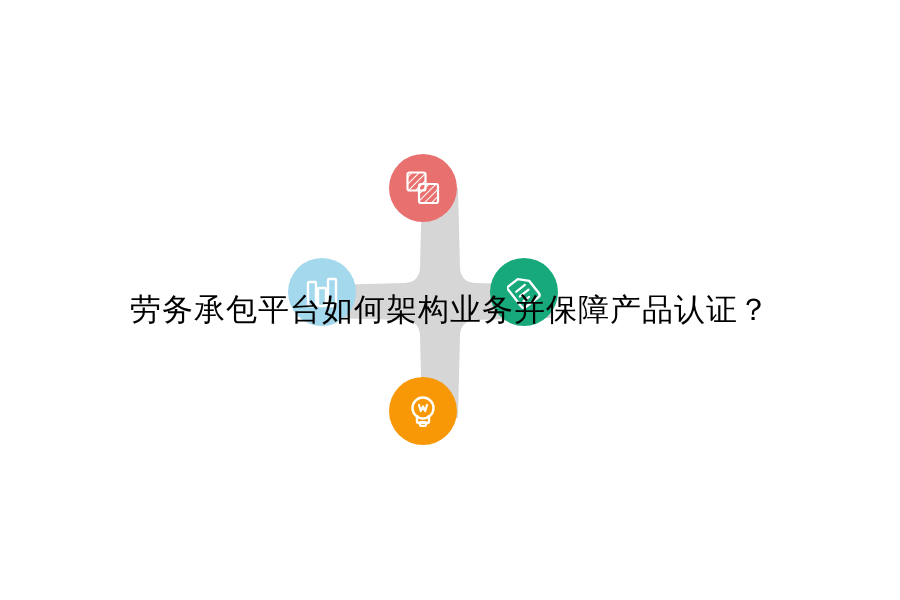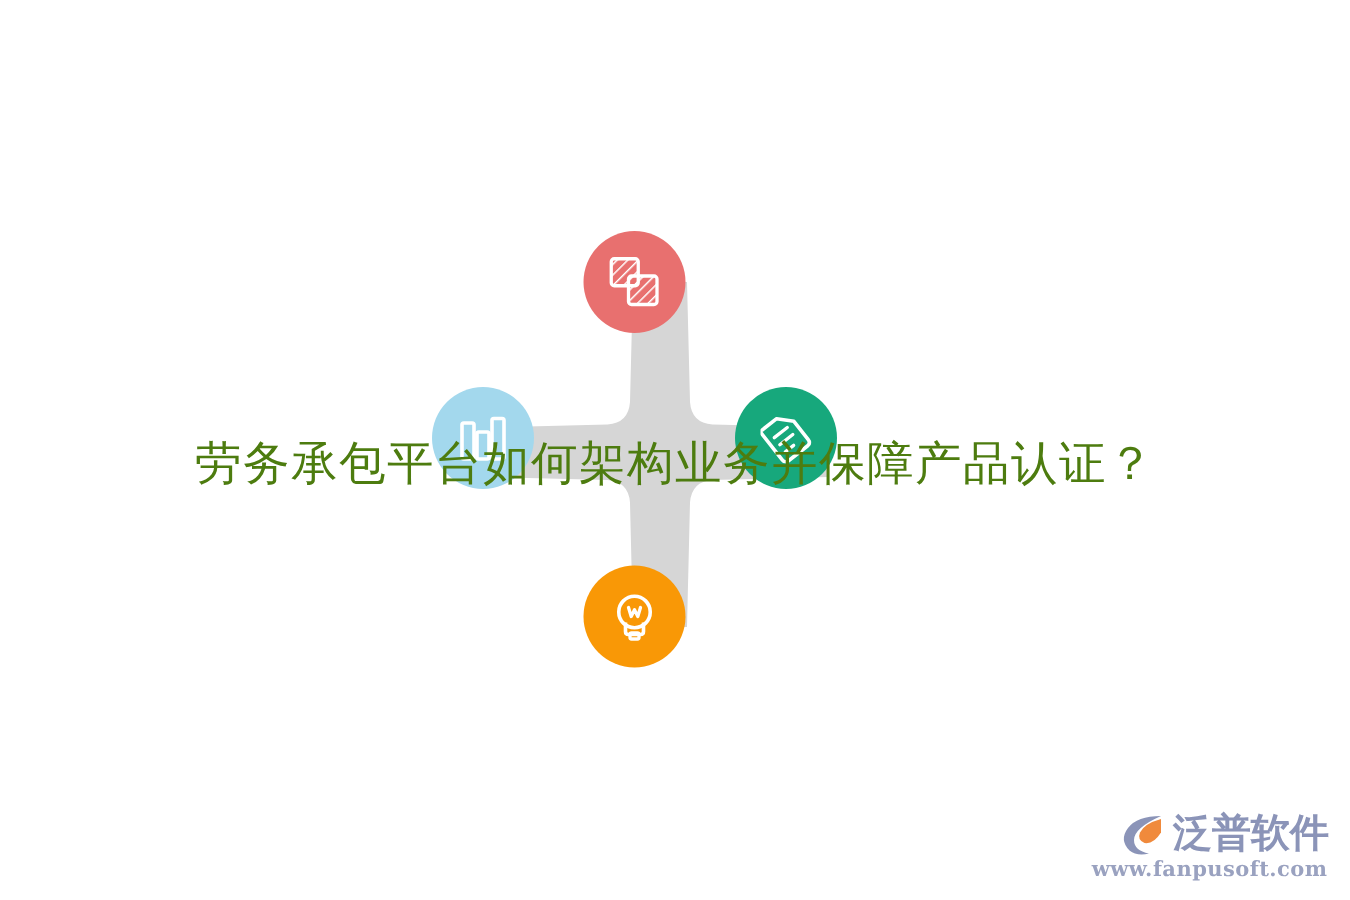--- a/index.html
+++ b/index.html
@@ -164,26 +164,16 @@
       <svg width="34" height="34" viewBox="0 0 34 34">
         <circle cx="17" cy="14" r="10.5" fill="none" stroke="#ffffff" stroke-width="2.4"></circle>
         <path d="M 11 21 L 11 27 Q 11 29 13 29 L 21 29 Q 23 29 23 27 L 23 21" fill="none" stroke="#ffffff" stroke-width="2.4" stroke-linejoin="round"></path>
         <rect x="14" y="28" width="6" height="4" rx="1" fill="none" stroke="#ffffff" stroke-width="2.2"></rect>
         <path d="M 13 11 L 14.8 17 L 17 12.5 L 19.2 17 L 21 11" fill="none" stroke="#ffffff" stroke-width="2.2" stroke-linejoin="round" stroke-linecap="round"></path>
       </svg>
     </div>
 
   </div>
 
-  <div id="headline" style="color:#4d7c0f;">劳务承包平台如何架构业务并保障产品认证？</div>
+  <div id="headline" style="color:#000000;">劳务承包平台如何架构业务并保障产品认证？</div>
 
-  <div id="logo">
-    <div id="logo-row">
-      <svg id="logo-mark" width="34" height="30" viewBox="0 0 34 30">
-        <path d="M 30 3 Q 14 3 8 11 Q 2 19 9 26 Q 14 30 22 28 Q 12 26 12 19 Q 12 11 30 3 Z" fill="#8b94b8"></path>
-        <path d="M 30 5 Q 19 8 16 14 Q 14 19 19 21 Q 25 22 30 14 Z" fill="#f08a3c"></path>
-      </svg>
-      <span id="logo-name">泛普软件</span>
-    </div>
-    <div id="logo-url">www.fanpusoft.com</div>
-  </div>
 
 </div>
 
 </body></html>

